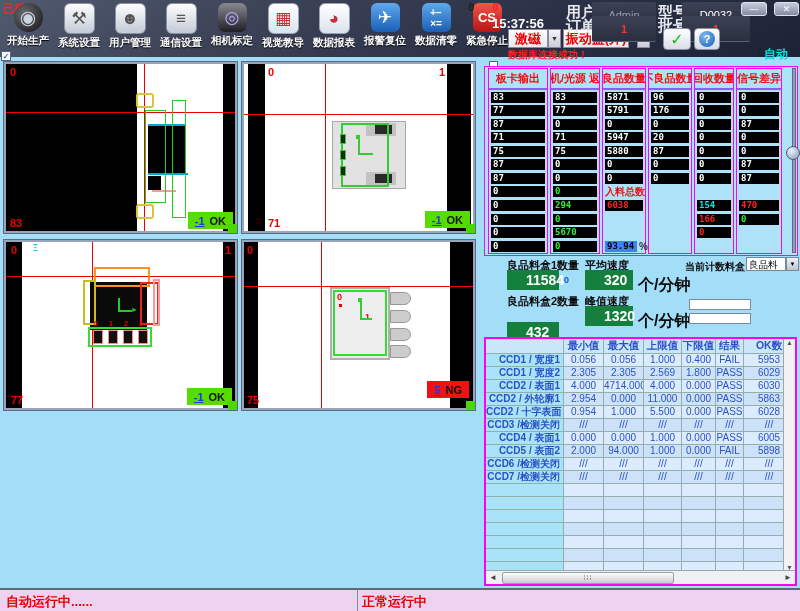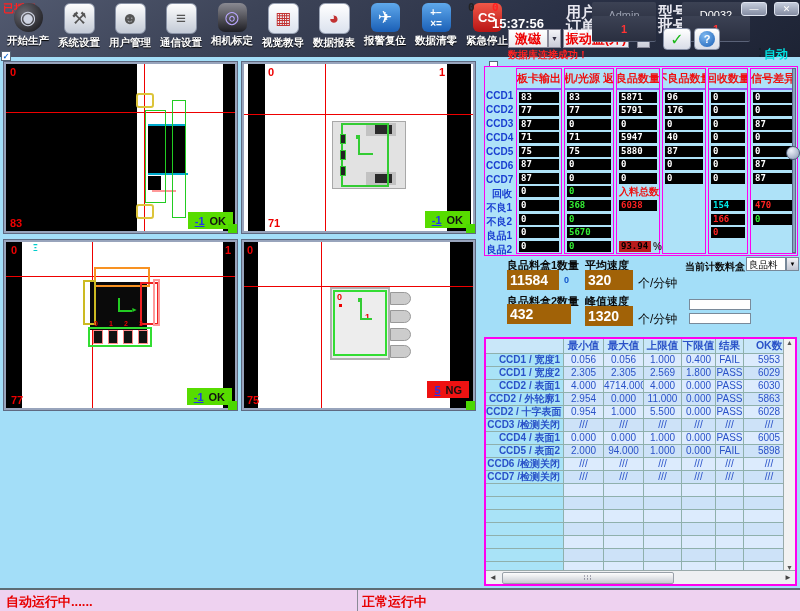--- a/index.html
+++ b/index.html
@@ -43,27 +43,27 @@
   
   .io-table{left:484px;top:66px;width:314px;height:190px;display:flex;border:1px solid #ff00f0;padding:1px;background:#aee2f8}
   .io-lab{width:28px;padding-top:21px}
   .io-lab-cell{height:14px;line-height:14px;font-size:10px;font-weight:bold;color:#1a3fd0;text-align:right;padding-right:2px}
   .io-col{margin-left:2px;border:1px solid #ff00f0;display:flex;flex-direction:column}
   .c0{width:58px}.c1{width:48px}.c2{width:42px}.c3{width:42px}.c4{width:38px}.c5{width:44px}
   .io-h{height:20px;border-bottom:2px solid #8b5cf6;color:#e11;font-weight:bold;font-size:11px;display:flex;align-items:center;justify-content:center;white-space:nowrap;overflow:hidden}
   .io-cell{height:14px;display:flex;align-items:center;padding:0 2px;gap:2px}
   .io-box{display:block;flex:1;height:11px;line-height:11px;background:#000;color:#fff;font:bold 9px/11px "DejaVu Sans Mono",monospace;padding:0 2px;overflow:hidden}
   .io-box.g{color:#33ee33}.io-box.r{color:#ff2222}.io-box.c{color:#00e8e8}
-  .io-box.pct{background:#b91c1c;color:#000;flex:0 0 28px}
+  .io-box.pct{background:#3b82f6;color:#000;flex:0 0 28px}
   .io-pct-unit{font:bold 10px "Liberation Sans",sans-serif;color:#333}
   .io-feed-label{color:#e11;font-weight:bold;font-size:10px;white-space:nowrap}
   
   .slabel{font-size:11px;font-weight:bold;color:#0a0a0a;white-space:nowrap}
-  .sbox{background:#a16207;color:#fff;font:bold 14px/20px "Liberation Sans",sans-serif;padding:0 3px}
-  .sunit{font-size:12px;font-weight:normal;color:#0a0a0a}
+  .sbox{background:#15803d;color:#fff;font:bold 14px/20px "Liberation Sans",sans-serif;padding:0 19px}
+  .sunit{font-size:16px;font-weight:bold;color:#0a0a0a}
   .wbox{background:#fff;border:1px solid #7a8a9a}
   
   .mt{left:484px;top:337px;width:313px;height:249px;border:2px solid #ff00f0;background:#c9e4f8;display:flex;flex-direction:column;overflow:hidden}
   .mt-head{display:flex;height:15px;flex:none}
   .mt-hcell{font-size:10.5px;font-weight:bold;color:#2a52c8;background:#c9e7f9;border-right:1px solid #8fb0ac;border-bottom:1px solid #8fb0ac;display:flex;align-items:center;justify-content:center;box-sizing:border-box}
   .mt-rows{flex:1;overflow:hidden}
   .mt-row{display:flex;height:13px}
   .mt-lcell{width:78px;flex:none;background:#a9e3f7;color:#2a52c8;font-size:10px;font-weight:bold;text-align:right;padding-right:3px;border-right:1px solid #8fb0ac;border-bottom:1px solid #8fb0ac;line-height:12px;box-sizing:border-box;white-space:nowrap;overflow:hidden}
   .mt-cell{color:#2a52c8;font-size:10px;text-align:center;border-right:1px solid #8fb0ac;border-bottom:1px solid #8fb0ac;line-height:12px;box-sizing:border-box;overflow:hidden}
   .mt-row:nth-child(odd) .mt-cell{background:#dcebfd}
@@ -275,34 +275,20 @@
     <div class="badge ng" style="right:4px;bottom:10px">
         <span class="bnum">5</span>
         <span class="btxt">NG</span>
       </div>
   </div>
   <div class="cg"></div>
 </div>
 
 <div class="a chk" style="left:489px;top:61px;width:9px;height:9px"></div>
 <div class="a io-table" id="io-table">
-    <div class="io-lab">
-      <div class="io-lab-cell">CCD1</div>
-      <div class="io-lab-cell">CCD2</div>
-      <div class="io-lab-cell">CCD3</div>
-      <div class="io-lab-cell">CCD4</div>
-      <div class="io-lab-cell">CCD5</div>
-      <div class="io-lab-cell">CCD6</div>
-      <div class="io-lab-cell">CCD7</div>
-      <div class="io-lab-cell">回收</div>
-      <div class="io-lab-cell">不良1</div>
-      <div class="io-lab-cell">不良2</div>
-      <div class="io-lab-cell">良品1</div>
-      <div class="io-lab-cell">良品2</div>
-    </div>
     <div class="io-col c0">
       <div class="io-h">板卡输出</div>
       <div class="io-cell">
         <span class="io-box ">83</span>
       </div>
       <div class="io-cell">
         <span class="io-box ">77</span>
       </div>
       <div class="io-cell">
         <span class="io-box ">87</span>
@@ -355,21 +341,21 @@
       <div class="io-cell">
         <span class="io-box ">0</span>
       </div>
       <div class="io-cell">
         <span class="io-box ">0</span>
       </div>
       <div class="io-cell">
         <span class="io-box g">0</span>
       </div>
       <div class="io-cell">
-        <span class="io-box g">368</span>
+        <span class="io-box g">294</span>
       </div>
       <div class="io-cell">
         <span class="io-box g">0</span>
       </div>
       <div class="io-cell">
         <span class="io-box g">5670</span>
       </div>
       <div class="io-cell">
         <span class="io-box g">0</span>
       </div>
@@ -415,21 +401,21 @@
       <div class="io-cell">
         <span class="io-box ">96</span>
       </div>
       <div class="io-cell">
         <span class="io-box ">176</span>
       </div>
       <div class="io-cell">
         <span class="io-box ">0</span>
       </div>
       <div class="io-cell">
-        <span class="io-box ">40</span>
+        <span class="io-box ">20</span>
       </div>
       <div class="io-cell">
         <span class="io-box ">87</span>
       </div>
       <div class="io-cell">
         <span class="io-box ">0</span>
       </div>
       <div class="io-cell">
         <span class="io-box ">0</span>
       </div>
@@ -514,21 +500,21 @@
 <div class="a slabel" style="left:507px;top:258px">良品料盒1数量</div>
 <div class="a sbox" style="left:507px;top:270px;width:52px;height:20px">11584</div>
 <div class="a" style="left:564px;top:275px;color:#15c;font:bold 9px sans-serif">0</div>
 <div class="a slabel" style="left:585px;top:258px">平均速度</div>
 <div class="a sbox" style="left:585px;top:270px;width:48px;height:20px">320</div>
 <div class="a sunit" style="left:638px;top:275px">个/分钟</div>
 <div class="a slabel" style="left:685px;top:260px;font-size:10px">当前计数料盒</div>
 <div class="a" style="left:746px;top:257px;width:40px;height:14px;background:#fff;border:1px solid #789;font-size:9.5px;line-height:13px;padding-left:2px;overflow:hidden">良品料盒2</div>
 <div class="a" style="left:786px;top:257px;width:13px;height:14px;background:linear-gradient(#f2f2f6,#c2c6d2);border:1px solid #789;font-size:6px;text-align:center;line-height:13px">▼</div>
 <div class="a slabel" style="left:507px;top:294px">良品料盒2数量</div>
-<div class="a sbox" style="left:507px;top:304px;width:64px;height:20px">432</div>
+<div class="a sbox" style="left:507px;top:322px;width:52px;height:20px">432</div>
 <div class="a slabel" style="left:585px;top:294px">峰值速度</div>
 <div class="a sbox" style="left:585px;top:306px;width:48px;height:20px">1320</div>
 <div class="a sunit" style="left:638px;top:311px">个/分钟</div>
 <div class="a wbox" style="left:689px;top:299px;width:62px;height:11px"></div>
 <div class="a wbox" style="left:689px;top:313px;width:62px;height:11px"></div>
 
 <div class="a mt" id="measure-table">
     <div class="mt-head">
       <div class="mt-hcell" style="width: 78px;"></div>
       <div class="mt-hcell w1">最小值</div>

